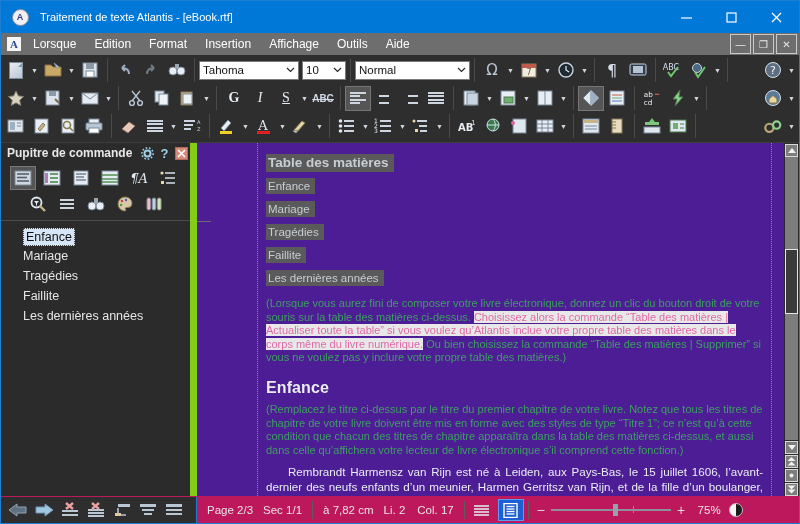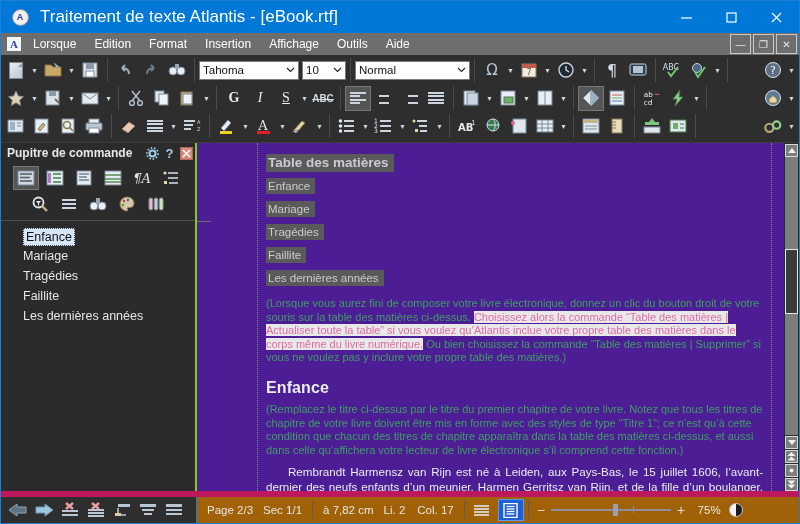--- a/index.html
+++ b/index.html
@@ -10,21 +10,21 @@
     -webkit-font-smoothing:antialiased;
   }
   .app{position:relative;width:800px;height:524px;background:#2b2b2b;
        border:1px solid #1d7fd4;box-sizing:border-box;display:flex;flex-direction:column;}
 
   
   .titlebar{height:32px;background:#0078d7;display:flex;align-items:center;flex:0 0 auto;}
   .tb-icon{width:26px;height:32px;display:flex;align-items:center;justify-content:center;margin-left:6px;}
   .tb-icon .circ{width:15px;height:15px;border-radius:50%;background:#f0f0f0;border:1px solid #8a8aa0;
       display:flex;align-items:center;justify-content:center;font-size:9px;font-weight:bold;color:#3a3a8a;}
-  .tb-title{color:#ffffff;font-size:17px;margin-left:7px;white-space:nowrap;flex:1;}
+  .tb-title{color:#ffffff;font-size:11px;margin-left:7px;white-space:nowrap;flex:1;}
   .tb-btns{display:flex;height:32px;}
   .tb-btn{width:45px;height:32px;display:flex;align-items:center;justify-content:center;color:#fff;}
   .tb-btn svg{display:block;}
 
   
   .menubar{height:22px;background:#6e6e6e;display:flex;align-items:center;flex:0 0 auto;position:relative;}
   .menu-appicon{width:20px;height:18px;margin-left:3px;display:flex;align-items:center;justify-content:center;}
   .menu-appicon .sq{width:14px;height:14px;background:#f5f5f5;color:#2b4c9b;font-size:11px;font-weight:bold;
      display:flex;align-items:center;justify-content:center;font-family:"Liberation Serif",serif;}
   .menu-item{color:#ffffff;font-size:12px;padding:2px 9px;white-space:nowrap;}
@@ -52,21 +52,21 @@
   .lines i{display:block;height:2px;background:#cdd6e0;}
   .lines i.s{width:65%}
   .lines.c i{margin:0 auto}
   .lines.r i{margin-left:auto}
 
   
   .main{flex:1 1 auto;display:flex;min-height:0;background:#2b2b2b;}
 
   
   .sidebar{width:196px;background:#2b2b2b;display:flex;flex-direction:column;
-     border-right:2px solid #84cc16;box-sizing:border-box;flex:0 0 auto;}
+     border-right:7px solid #84cc16;box-sizing:border-box;flex:0 0 auto;}
   .sb-head{height:20px;display:flex;align-items:center;padding-left:6px;gap:0;}
   .sb-title{color:#e8e8e8;font-size:12px;font-weight:bold;flex:1;white-space:nowrap;}
   .sb-hicon{width:17px;height:18px;display:flex;align-items:center;justify-content:center;}
   .sb-tools{padding:2px 0 3px 0;border-bottom:1px solid #4d4d4d;}
   .sb-trow{display:flex;justify-content:center;align-items:center;height:26px;gap:3px;}
   .sb-tbtn{width:26px;height:24px;display:flex;align-items:center;justify-content:center;}
   .sb-tbtn.on{background:#555;border:1px solid #777;box-sizing:border-box;}
   .sb-list{flex:1;padding:6px 0 0 0;overflow:hidden;}
   .sb-item{font-size:12.5px;color:#e6e6e6;padding:2px 0 2px 22px;white-space:nowrap;line-height:16px;}
   .sb-item.sel{background:#d6e6f7;color:#101010;display:inline-block;margin-left:22px;padding:1px 3px;
@@ -99,21 +99,21 @@
   .vsb{width:15px;background:#2b2b2b;display:flex;flex-direction:column;align-items:center;flex:0 0 auto;}
   .sb-btn{width:13px;height:13px;background:#7d7d7d;border:1px solid #d8d8d8;box-sizing:border-box;
      display:flex;align-items:center;justify-content:center;margin-top:1px;}
   .sb-track{width:13px;flex:1;background:#7d7d7d;position:relative;margin:0;}
   .sb-thumb{position:absolute;left:0;width:13px;background:#3b3b3b;border:1px solid #e6e6e6;box-sizing:border-box;}
   .arr{width:0;height:0;border-style:solid;}
   .arr.up{border-width:0 4px 5px 4px;border-color:transparent transparent #f0f0f0 transparent;}
   .arr.dn{border-width:5px 4px 0 4px;border-color:#f0f0f0 transparent transparent transparent;}
 
   
-  .status{height:26px;background:#a16207;border-top:6px solid #be185d;display:flex;align-items:center;flex:0 0 auto;}
+  .status{height:26px;background:#be185d;border-top:1px solid #be185d;display:flex;align-items:center;flex:0 0 auto;}
   .st-cell{color:#e6e6e6;font-size:11.5px;padding:0 10px;height:26px;display:flex;align-items:center;
       white-space:nowrap;}
   .st-sep{width:1px;height:18px;background:#5d5d5d;}
   .st-vbtn{width:26px;height:22px;display:flex;align-items:center;justify-content:center;}
   .st-vbtn.on{background:#1d5fd4;border:1px solid #5b9bf0;box-sizing:border-box;}
   .zoom-wrap{display:flex;align-items:center;gap:6px;padding:0 8px;}
   .z-sign{color:#d8d8d8;font-size:14px;line-height:10px;}
   .z-track{width:120px;height:2px;background:#8e8e9e;position:relative;}
   .z-thumb{position:absolute;left:62px;top:-5px;width:5px;height:12px;background:#9aa0ad;}
   .z-tick{position:absolute;left:82px;top:-3px;width:1px;height:7px;background:#8e8e9e;}

